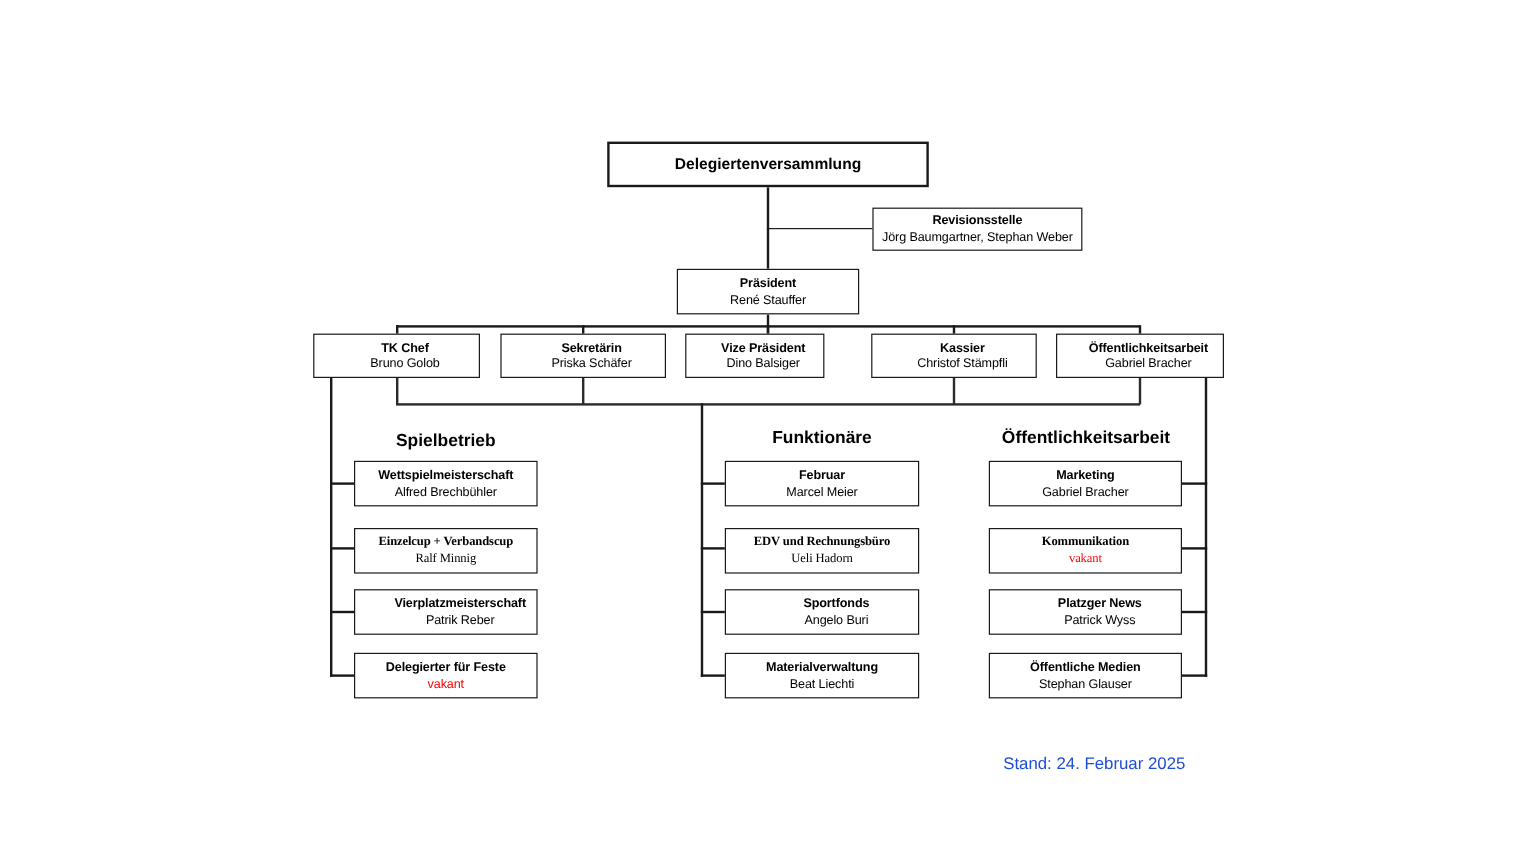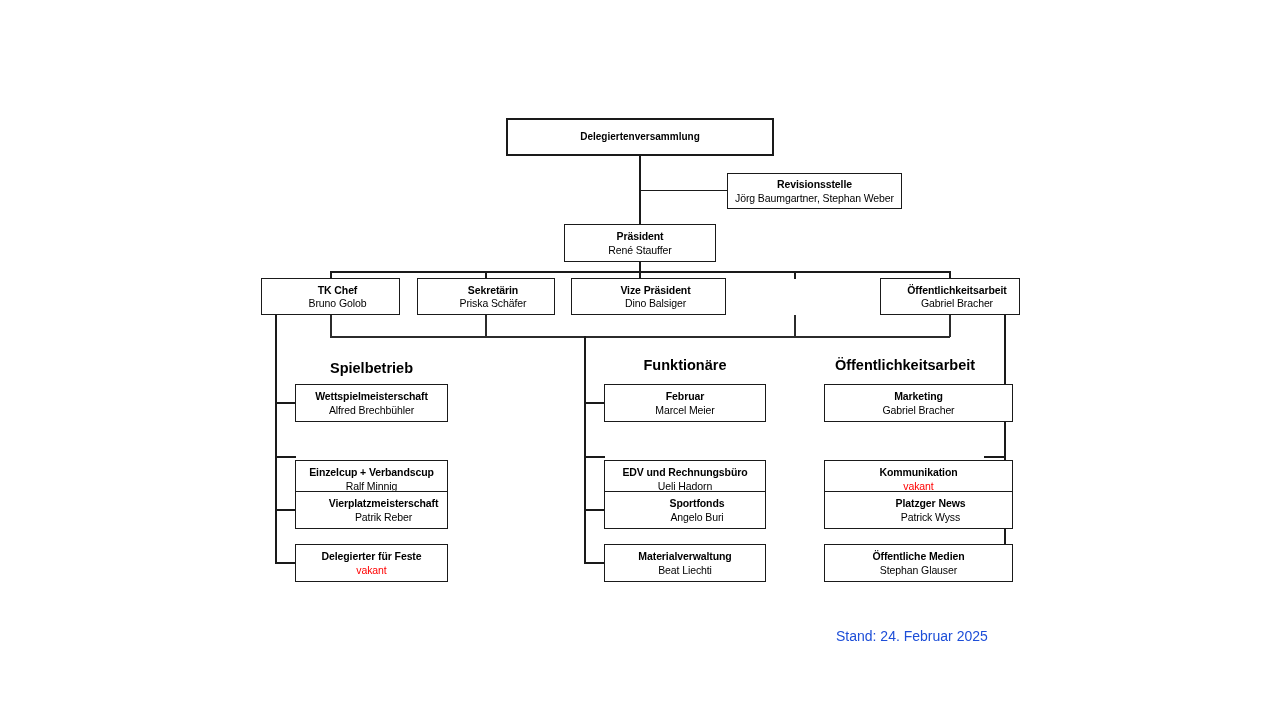--- a/index.html
+++ b/index.html
@@ -47,60 +47,60 @@
   }
   .node .person.vacant {
     color: #ff0000;
   }
   
   #node-delegiertenversammlung {
     left: 506px; top: 118px; width: 268px; height: 38px;
     border-width: 2.2px;
   }
   #node-delegiertenversammlung .title {
-    font-size: 10px;
+    font-size: 13px;
     letter-spacing: 0px;
   }
   #node-revisionsstelle {
     left: 727px; top: 173px; width: 175px; height: 36px;
   }
   #node-praesident {
     left: 564px; top: 224px; width: 152px; height: 38px;
   }
   
   .mgmt {
     top: 278px; height: 37px; padding-left: 14px;
   }
   #node-tk-chef      { left: 261px; width: 139px; }
   #node-sekretaerin  { left: 417px; width: 138px; }
-  #node-vize        { left: 571px; width: 155px; justify-content: center; }
+  #node-vize        { left: 571px; width: 116px; justify-content: center; }
   #node-kassier      { left: 726px; width: 138px; }
   #node-oeffentlich  { left: 880px; width: 140px; }
 
   
   .col-header {
     position: absolute;
     font-size: 14.5px;
     font-weight: bold;
     text-align: center;
     z-index: 3;
     white-space: nowrap;
   }
   #header-spielbetrieb { left: 295px; top: 360px; width: 153px; }
   #header-funktionaere { left: 604px; top: 357px; width: 162px; }
   #header-oeffentlichkeitsarbeit { left: 824px; top: 357px; width: 162px; }
 
   
   .sub { height: 38px; }
   .col-a .sub { left: 295px; width: 153px; }
   .col-b .sub { left: 604px; width: 162px; }
-  .col-c .sub { left: 824px; width: 189px; }
+  .col-c .sub { left: 824px; width: 161px; }
 
   .r0 { top: 384px; }
-  .r1 { top: 460px; }
+  .r1 { top: 440px; font-family: Liberation Serif, serif; }
   .r2 { top: 491px; padding-left: 24px; }
   .r3 { top: 544px; }
 
   
   .ln {
     position: absolute;
     background: #1a1a1a;
     z-index: 1;
   }
   .ln.thin { background: #2b2b2b; }
@@ -181,20 +181,24 @@
   <div class="node mgmt" id="node-sekretaerin">
     <div class="title">Sekretärin</div>
     <div class="person">Priska Schäfer</div>
   </div>
 
   <div class="node mgmt" id="node-vize">
     <div class="title">Vize Präsident</div>
     <div class="person">Dino Balsiger</div>
   </div>
 
+  <div class="node mgmt" id="node-kassier">
+    <div class="title">Kassier</div>
+    <div class="person">Christof Stämpfli</div>
+  </div>
 
   <div class="node mgmt" id="node-oeffentlich">
     <div class="title">Öffentlichkeitsarbeit</div>
     <div class="person">Gabriel Bracher</div>
   </div>
 
   <div class="col-header" id="header-spielbetrieb">Spielbetrieb</div>
   <div class="col-header" id="header-funktionaere">Funktionäre</div>
   <div class="col-header" id="header-oeffentlichkeitsarbeit">Öffentlichkeitsarbeit</div>
 

